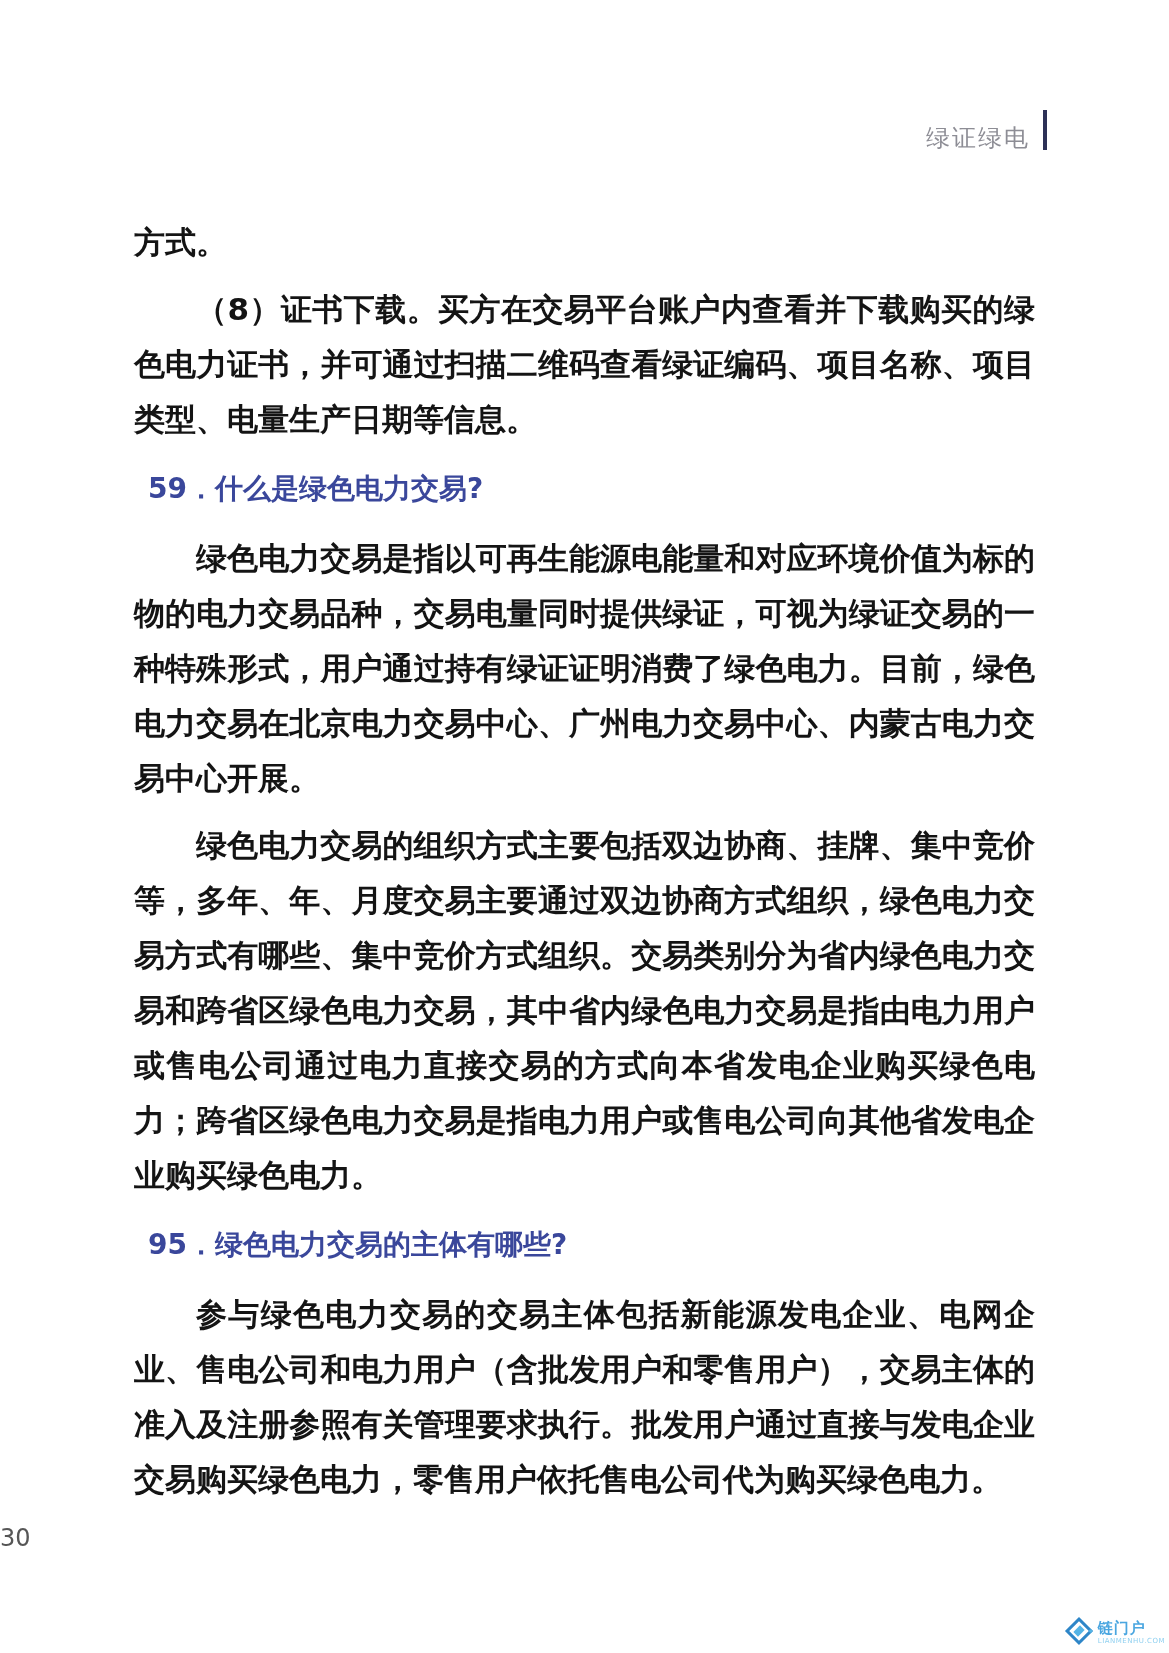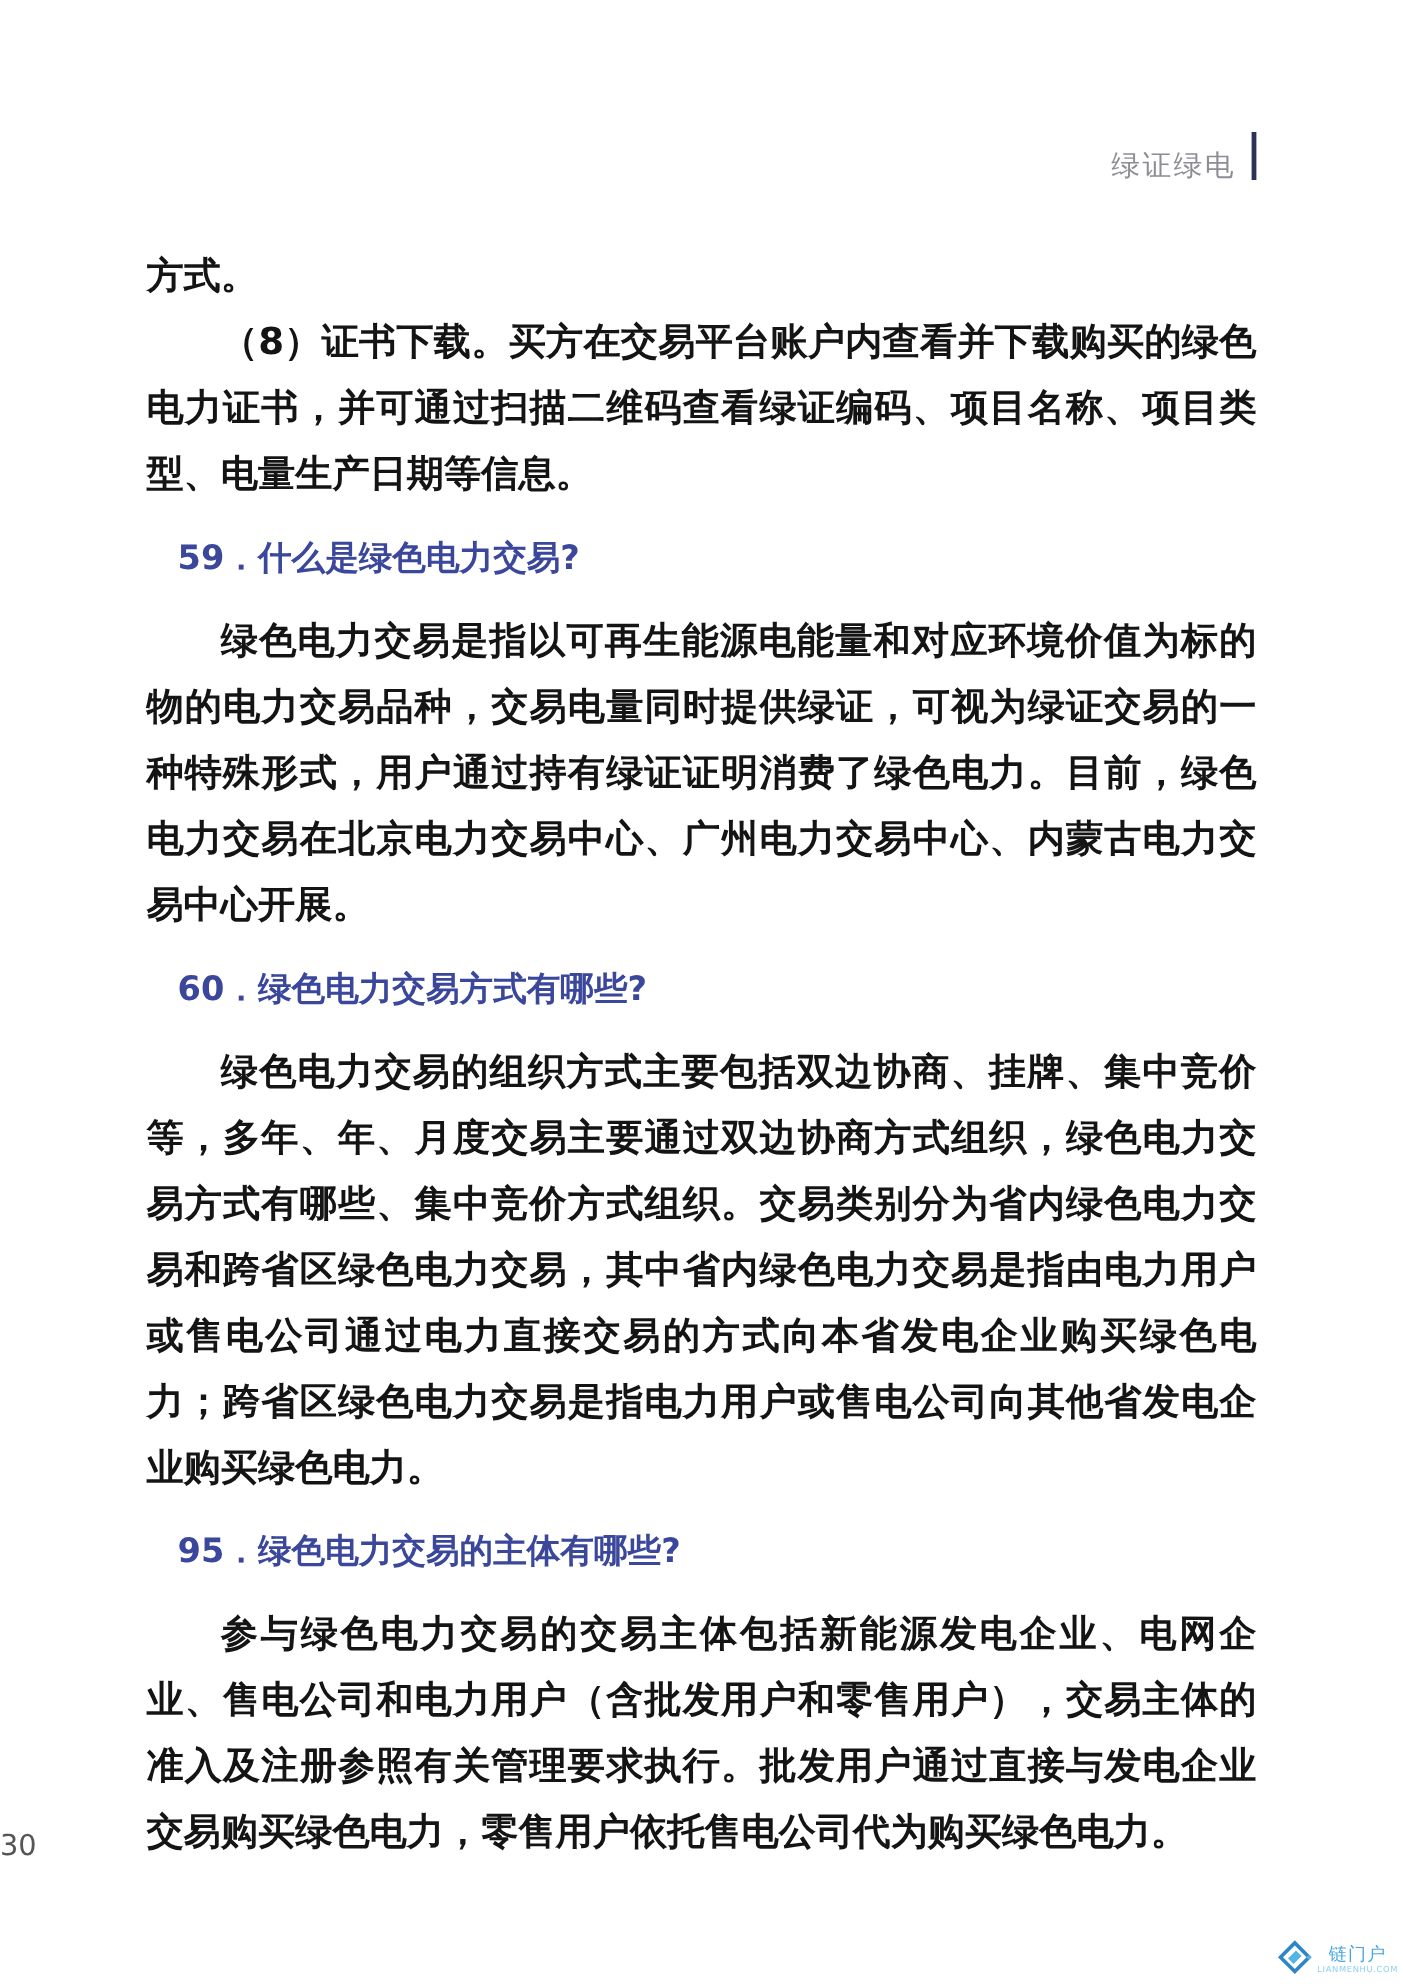--- a/index.html
+++ b/index.html
@@ -43,21 +43,21 @@
     top: 203px;
     left: 122px;
     width: 925px;
     font-size: 31px;
     line-height: 55px;
     color: #141414;
     font-weight: 600;
     text-align: justify;
   }
   .para {
-    margin: 0;
+    margin: 12px;
     text-indent: 2em;
   }
   .para.no-indent {
     text-indent: 0;
   }
   .section-heading {
     margin: 14px 0 15px 0;
     padding-left: 26px;
     font-size: 28px;
     line-height: 55px;
@@ -81,24 +81,23 @@
     position: absolute;
     right: 4px;
     bottom: 3px;
     display: flex;
     align-items: center;
     gap: 4px;
   }
   .logo-text { display: flex; flex-direction: column; line-height: 1; }
   .logo-cn {
     font-size: 15px;
-    font-weight: 400;
+    font-weight: 700;
     color: #4aa6e0;
     letter-spacing: 1px;
-    text-align: center;
   }
   .logo-domain {
     font-size: 7px;
     color: #8fd0f0;
     letter-spacing: 0.5px;
     margin-top: 2px;
   }
 </style>
 </head>
 <body>
@@ -112,21 +111,20 @@
 
   <main class="content">
 
     <p class="para no-indent">方式。</p>
 
     <p class="para">（8）证书下载。买方在交易平台账户内查看并下载购买的绿色电力证书，并可通过扫描二维码查看绿证编码、项目名称、项目类型、电量生产日期等信息。</p>
 
     <h2 class="section-heading">59．什么是绿色电力交易?</h2>
     <p class="para">绿色电力交易是指以可再生能源电能量和对应环境价值为标的物的电力交易品种，交易电量同时提供绿证，可视为绿证交易的一种特殊形式，用户通过持有绿证证明消费了绿色电力。目前，绿色电力交易在北京电力交易中心、广州电力交易中心、内蒙古电力交易中心开展。</p>
 
-    <h2 class="section-heading">60．绿色电力交易方式有哪些?</h2>
     <p class="para">绿色电力交易的组织方式主要包括双边协商、挂牌、集中竞价等，多年、年、月度交易主要通过双边协商方式组织，绿色电力交易方式有哪些、集中竞价方式组织。交易类别分为省内绿色电力交易和跨省区绿色电力交易，其中省内绿色电力交易是指由电力用户或售电公司通过电力直接交易的方式向本省发电企业购买绿色电力；跨省区绿色电力交易是指电力用户或售电公司向其他省发电企业购买绿色电力。</p>
 
     <h2 class="section-heading">95．绿色电力交易的主体有哪些?</h2>
     <p class="para">参与绿色电力交易的交易主体包括新能源发电企业、电网企业、售电公司和电力用户（含批发用户和零售用户），交易主体的准入及注册参照有关管理要求执行。批发用户通过直接与发电企业交易购买绿色电力，零售用户依托售电公司代为购买绿色电力。</p>
 
   </main>
 
   <div class="page-number">30</div>
 
   <div class="logo">

